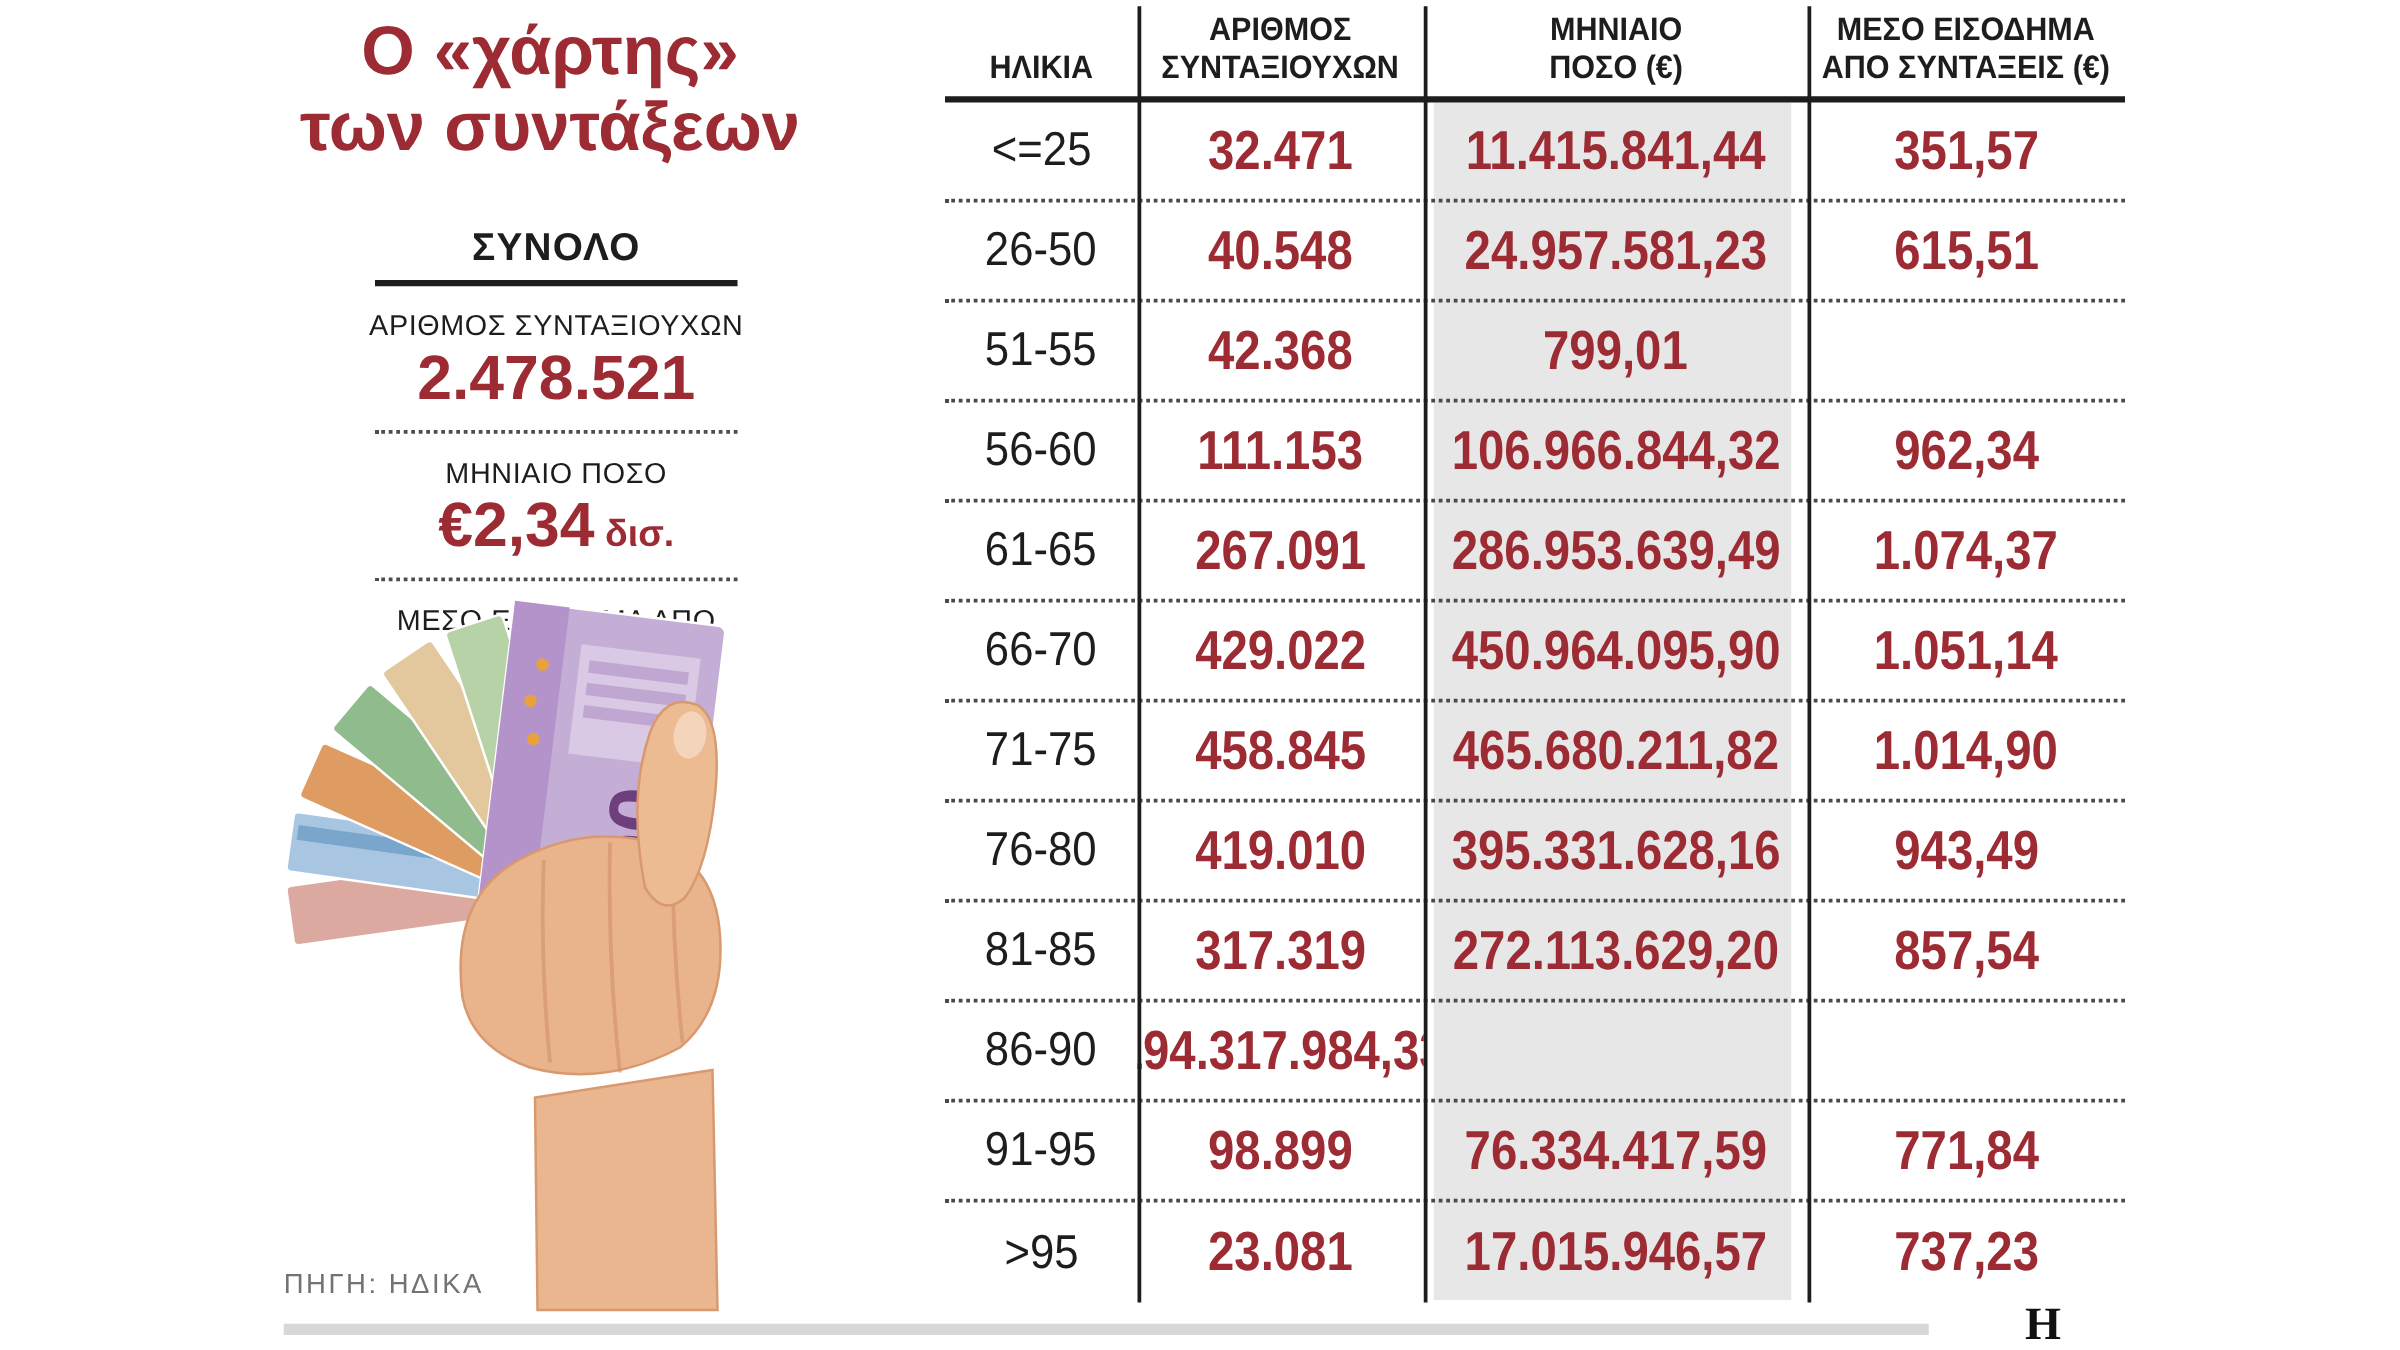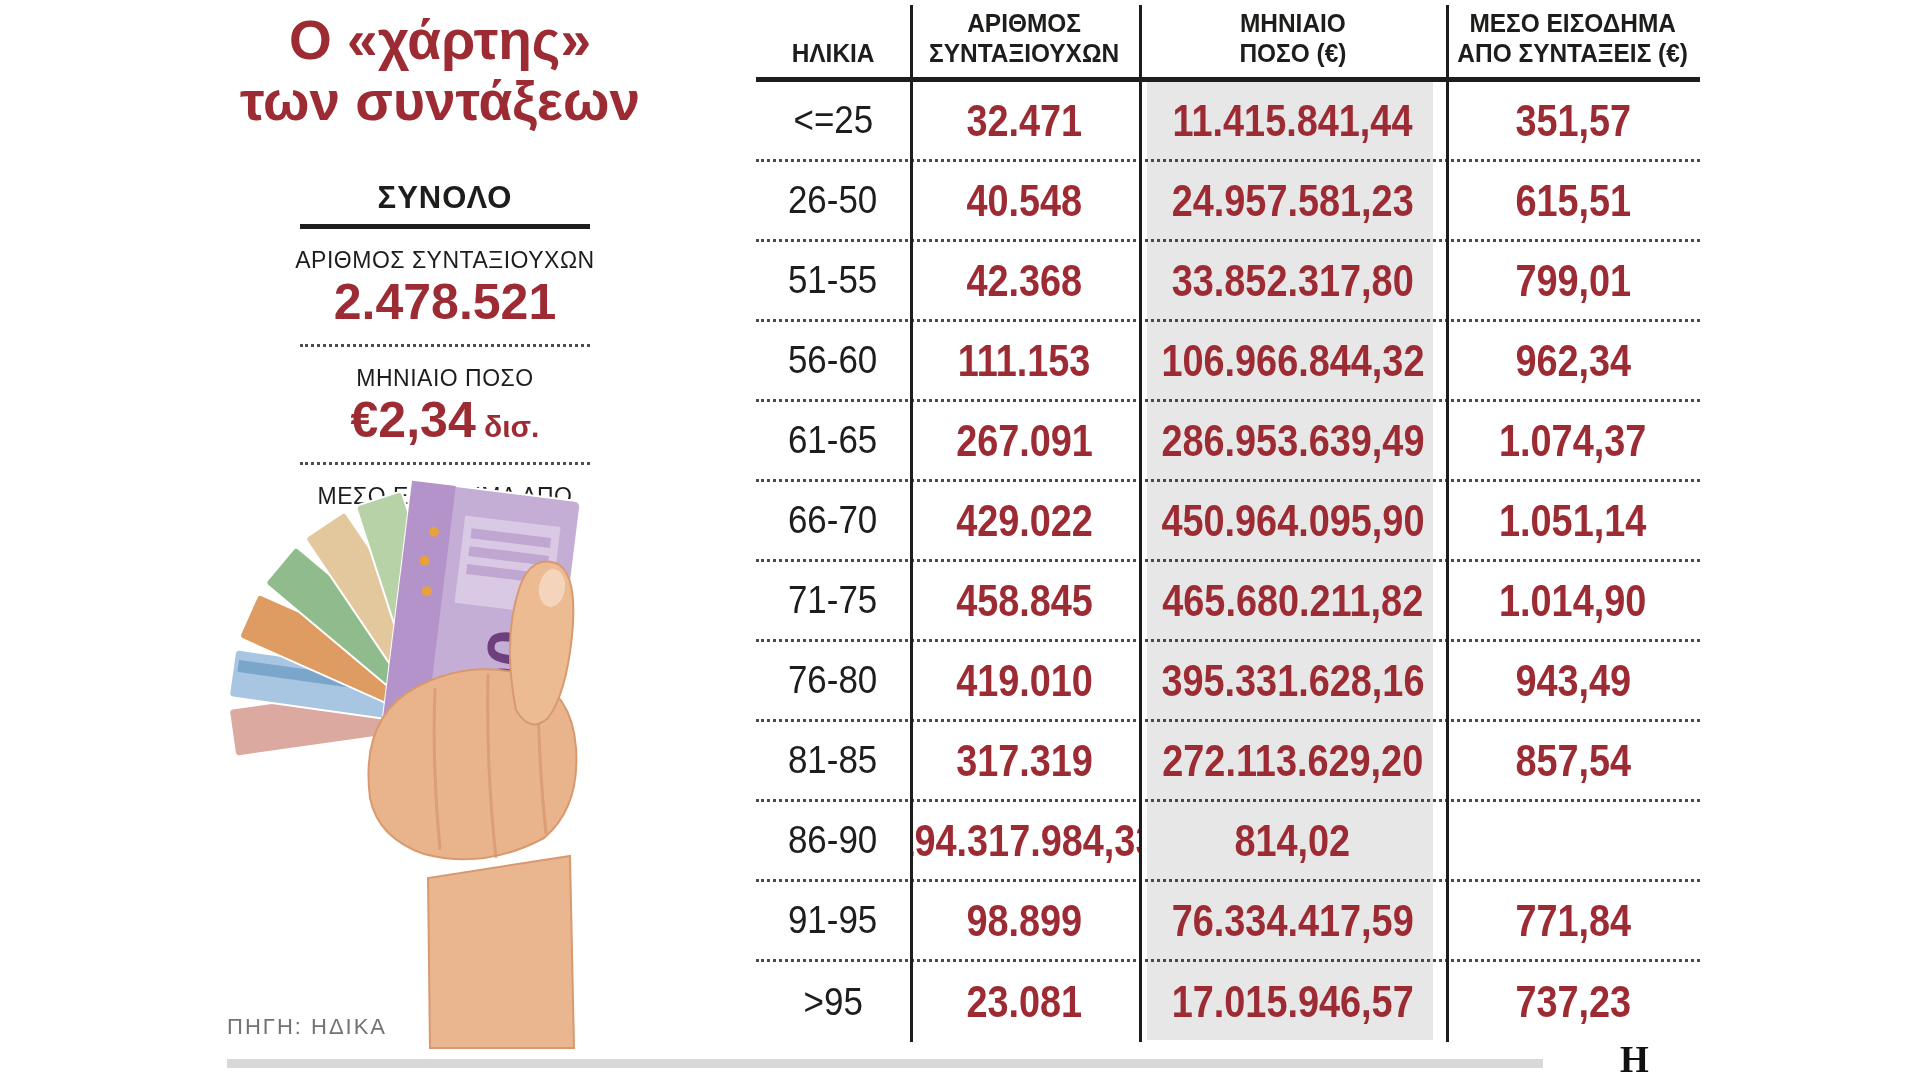--- a/index.html
+++ b/index.html
@@ -172,23 +172,20 @@
           </div>
         </div>
         <div class="trow">
           <div class="tcell">
             <span class="age">51-55</span>
           </div>
           <div class="tcell">
             <span class="val">42.368</span>
           </div>
           <div class="tcell">
-            <span class="val">33.852.317,80</span>
-          </div>
-          <div class="tcell">
             <span class="val">799,01</span>
           </div>
         </div>
         <div class="trow">
           <div class="tcell">
             <span class="age">56-60</span>
           </div>
           <div class="tcell">
             <span class="val">111.153</span>
           </div>
@@ -268,23 +265,20 @@
           <div class="tcell">
             <span class="val">857,54</span>
           </div>
         </div>
         <div class="trow">
           <div class="tcell">
             <span class="age">86-90</span>
           </div>
           <div class="tcell">
             <span class="val">194.317.984,33</span>
-          </div>
-          <div class="tcell">
-            <span class="val">814,02</span>
           </div>
         </div>
         <div class="trow">
           <div class="tcell">
             <span class="age">91-95</span>
           </div>
           <div class="tcell">
             <span class="val">98.899</span>
           </div>
           <div class="tcell">

